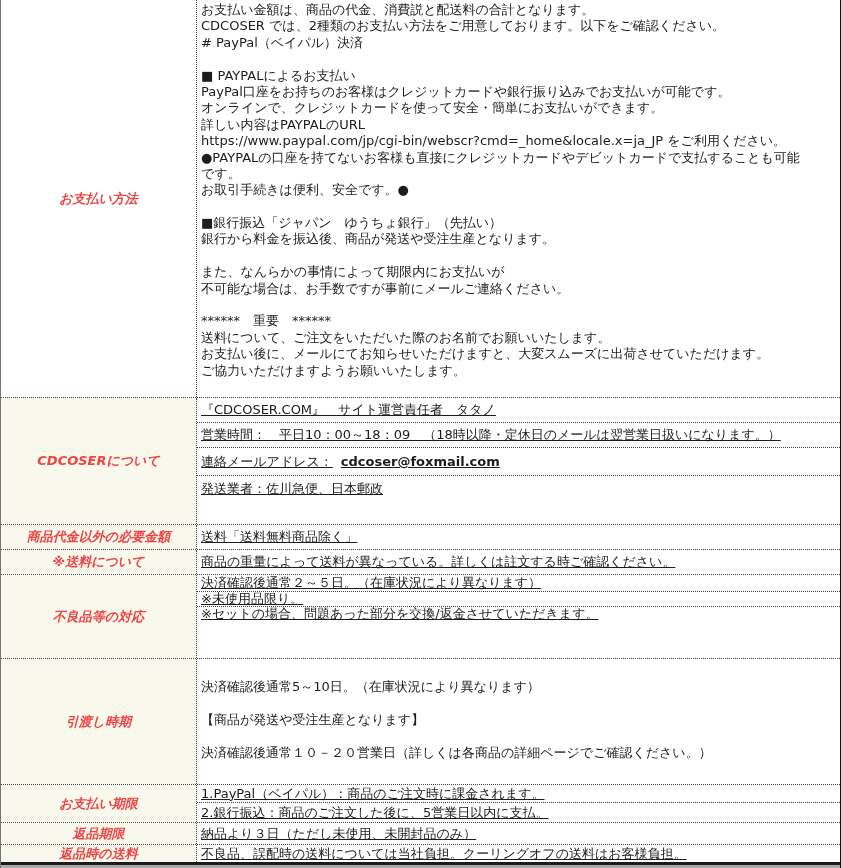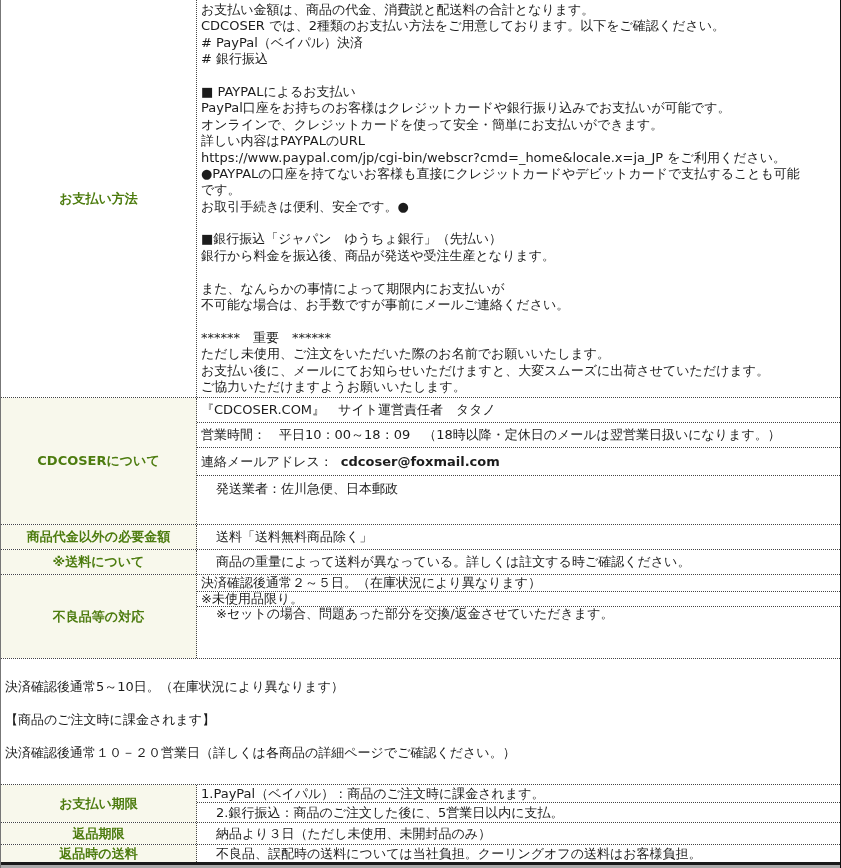--- a/index.html
+++ b/index.html
@@ -9,66 +9,65 @@
     font-size:13px; color:#1c1c1c; background:#ffffff;
   }
   .sheet {
     width:841px; height:868px; overflow:hidden; background:#fff;
     border-left:1px solid #777; border-right:1px solid #111;
   }
   .trow { display:flex; width:100%; border-bottom:1px dotted #444; }
   .hcell {
     width:196px; min-width:196px; border-right:1px dotted #444;
     display:flex; align-items:center; justify-content:center;
-    font-weight:bold; color:#4d7c0f; background:#f8f8ec; text-align:center;
+    font-weight:bold; color:#ef4444; background:#f8f8ec; text-align:center;font-style:italic;
   }
   .hcell.white { background:#ffffff; }
   .vcell { flex:1; display:flex; flex-direction:column; overflow:hidden; }
   .pad { padding:2px 0 0 4px; }
   .t-line { height:16.4px; line-height:16.4px; white-space:pre; overflow:hidden; }
   .subrow {
     display:flex; align-items:center; padding-left:4px;
-    border-bottom:1px dotted #444; white-space:pre; overflow:hidden;
+    border-bottom:1px dotted #444; white-space:pre; overflow:hidden;text-decoration:underline;
   }
-  .subrow:last-child { border-bottom:none;margin-left:15px; }
+  .subrow:last-child { border-bottom:none; }
   .wrap { white-space:normal; line-height:16px; padding:2px 4px; align-items:flex-start; display:block; }
   .bold { font-weight:bold;margin-left:8px; }
   .botline { height:3px; background:#1a1a1a; }
   .botgray { height:3px; background:#aaaaaa; }
 </style>
 </head>
 <body>
 
 <div class="sheet">
 
   <div class="trow" style="height:398px">
     <div class="hcell white">お支払い方法</div>
     <div class="vcell pad">
       <div class="t-line">お支払い金額は、商品の代金、消費説と配送料の合計となります。</div>
       <div class="t-line">CDCOSER では、2種類のお支払い方法をご用意しております。以下をご確認ください。</div>
       <div class="t-line"># PayPal（ベイパル）決済</div>
-      <div class="t-line"># 銀行振込</div>
       <div class="t-line"></div>
       <div class="t-line">■ PAYPALによるお支払い</div>
       <div class="t-line">PayPal口座をお持ちのお客様はクレジットカードや銀行振り込みでお支払いが可能です。</div>
       <div class="t-line">オンラインで、クレジットカードを使って安全・簡単にお支払いができます。</div>
       <div class="t-line">詳しい内容はPAYPALのURL</div>
       <div class="t-line">https://www.paypal.com/jp/cgi-bin/webscr?cmd=_home&amp;locale.x=ja_JP をご利用ください。</div>
       <div class="t-line">●PAYPALの口座を持てないお客様も直接にクレジットカードやデビットカードで支払することも可能</div>
       <div class="t-line">です。</div>
       <div class="t-line">お取引手続きは便利、安全です。●</div>
       <div class="t-line"></div>
       <div class="t-line">■銀行振込「ジャパン　ゆうちょ銀行」（先払い）</div>
       <div class="t-line">銀行から料金を振込後、商品が発送や受注生産となります。</div>
       <div class="t-line"></div>
       <div class="t-line">また、なんらかの事情によって期限内にお支払いが</div>
       <div class="t-line">不可能な場合は、お手数ですが事前にメールご連絡ください。</div>
       <div class="t-line"></div>
       <div class="t-line">******　重要　******</div>
-      <div class="t-line">ただし未使用、ご注文をいただいた際のお名前でお願いいたします。</div>
+      <div class="t-line">送料について、ご注文をいただいた際のお名前でお願いいたします。</div>
       <div class="t-line">お支払い後に、メールにてお知らせいただけますと、大変スムーズに出荷させていただけます。</div>
       <div class="t-line">ご協力いただけますようお願いいたします。</div>
     </div>
   </div>
 
   <div class="trow" style="height:127px">
     <div class="hcell">CDCOSERについて</div>
     <div class="vcell">
       <div class="subrow" style="height:25px">『CDCOSER.COM』　サイト運営責任者　タタノ</div>
       <div class="subrow" style="height:25px">営業時間：　平日10：00～18：09　（18時以降・定休日のメールは翌営業日扱いになります。）</div>
@@ -94,25 +93,26 @@
   <div class="trow" style="height:84px">
     <div class="hcell">不良品等の対応</div>
     <div class="vcell">
       <div class="subrow" style="height:17px">決済確認後通常２～５日。（在庫状況により異なります）</div>
       <div class="subrow" style="height:15px">※未使用品限り。</div>
       <div class="subrow" style="height:14px">※セットの場合、問題あった部分を交換/返金させていただきます。</div>
     </div>
   </div>
 
   <div class="trow" style="height:126px">
+    <div class="hcell">引渡し時期</div>
     <div class="vcell" style="padding:4px 0 0 4px">
       <div class="t-line"></div>
       <div class="t-line">決済確認後通常5～10日。（在庫状況により異なります）</div>
       <div class="t-line"></div>
-      <div class="t-line">【商品のご注文時に課金されます】</div>
+      <div class="t-line">【商品が発送や受注生産となります】</div>
       <div class="t-line"></div>
       <div class="t-line">決済確認後通常１０－２０営業日（詳しくは各商品の詳細ページでご確認ください。）</div>
     </div>
   </div>
 
   <div class="trow" style="height:38px">
     <div class="hcell">お支払い期限</div>
     <div class="vcell">
       <div class="subrow" style="height:18px">1.PayPal（ベイパル）：商品のご注文時に課金されます。</div>
       <div class="subrow" style="height:19px">2.銀行振込：商品のご注文した後に、5営業日以内に支払。</div>

